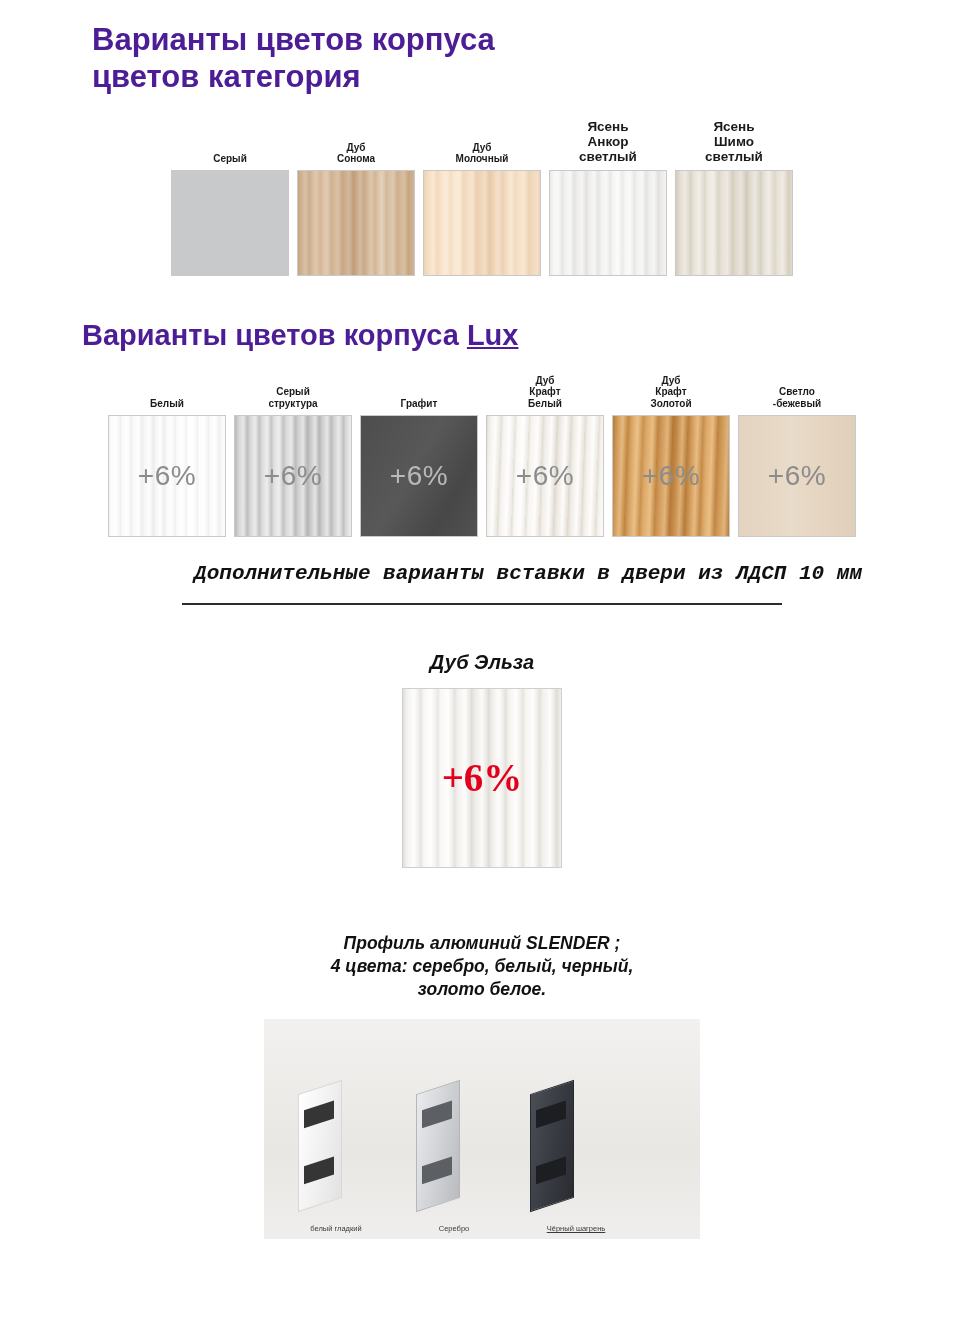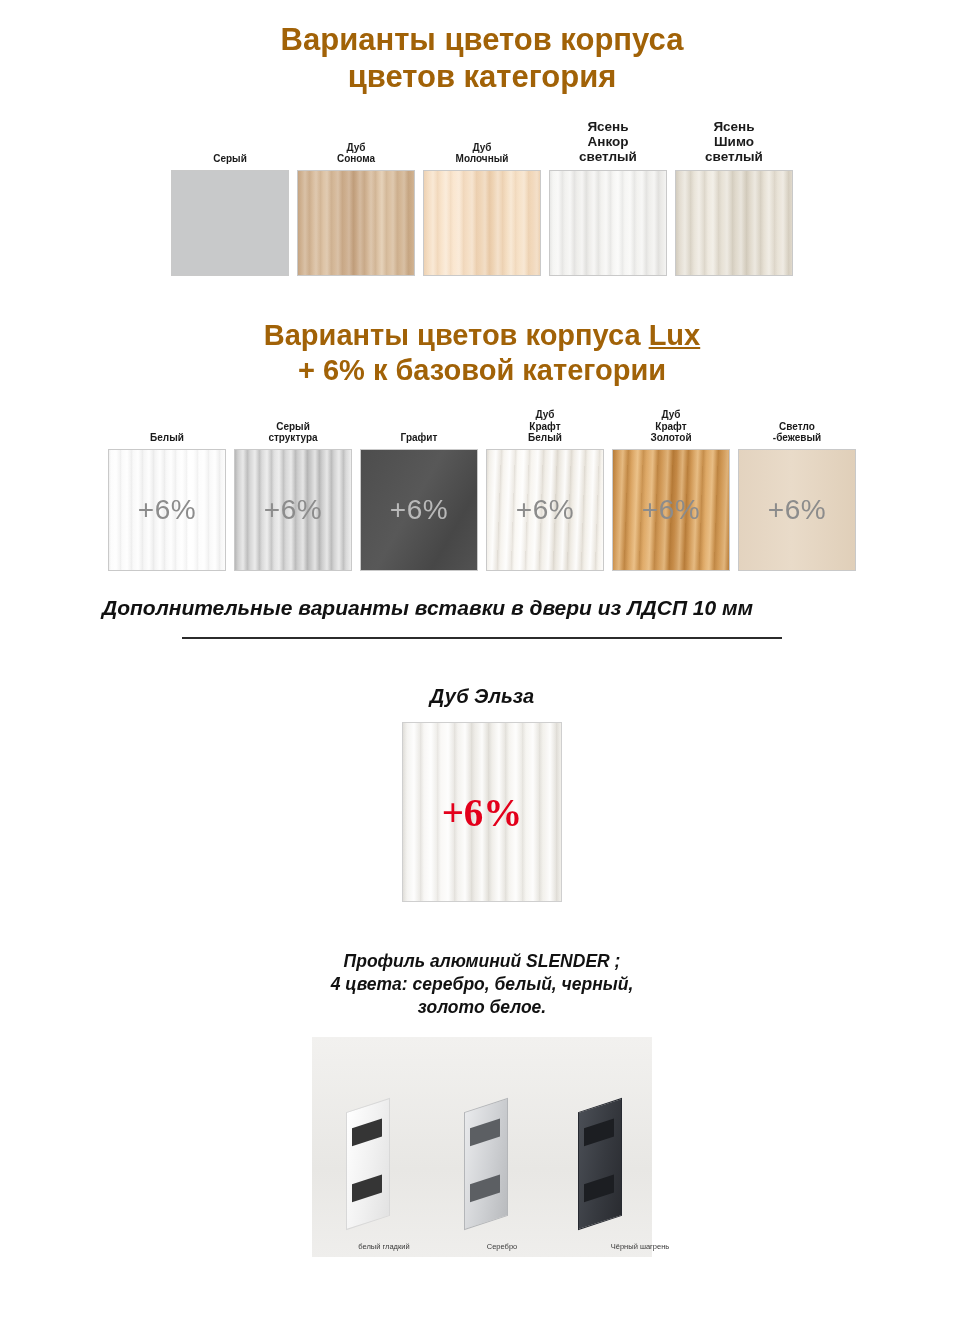--- a/index.html
+++ b/index.html
@@ -12,22 +12,21 @@
   .page {
     position: relative;
     width: 964px;
     min-height: 1336px;
     background: #fff;
     overflow: hidden;
   }
 
   
   .section-title {
-    text-align: center;
-    color: #a16207;
+    color: #4c1d95;
     font-weight: bold;
     line-height: 1.18;
     font-family: "Liberation Sans", sans-serif;
   }
   .title-1 {
     font-size: 31px;
     margin: 22px auto 0;
     width: 780px;
   }
   .title-2 {
@@ -159,28 +158,29 @@
   .tex-elza {
     background:
       repeating-linear-gradient(90deg,
         rgba(170,165,155,0.26) 0px, rgba(255,255,255,0) 4px,
         rgba(255,255,255,0.85) 11px, rgba(175,170,158,0.16) 17px),
       linear-gradient(90deg,#f3f2ef 0%,#fbfaf8 22%,#eceae5 50%,#f8f7f3 74%,#eeece7 100%);
   }
 
   
   .sub-caption {
-    text-align: left;
+    text-align: right;
     font-weight: bold;
     font-style: italic;
     color: #111;
     font-size: 21px;
     line-height: 1.25;
     width: 760px;
     margin: 16px auto;
+    font-family: Liberation Mono, monospace;
   }
   .divider {
     width: 600px;
     height: 2px;
     background: #2b2b2b;
     margin: 10px auto 0;
   }
   .caption-small {
     text-align: center;
     font-weight: bold;
@@ -212,21 +212,21 @@
     align-items: center;
     justify-content: center;
     color: #e3001b;
     font-family: "Liberation Serif", serif;
     font-weight: bold;
     font-size: 39px;
   }
 
   
   .profile-photo {
-    width: 340px;
+    width: 436px;
     height: 220px;
     margin: 18px auto 0;
     background: linear-gradient(180deg,#f2f1ef 0%,#e8e7e4 60%,#efeeec 100%);
     position: relative;
   }
   .prof {
     position: absolute;
     bottom: 34px;
   }
   .prof .body {
@@ -300,21 +300,20 @@
 Шимо
 светлый</div>
       <div class="swatch-chip tex-ash-shimo"></div>
     </div>
   </div>
 
   <div class="section-title title-2" style="margin-top:42px;">
     <div>
       <span>Варианты цветов корпуса </span><span class="title-lux-u">Lux</span>
     </div>
-    <div>+ 6% к базовой категории</div>
   </div>
 
   <div class="swatch-row row-lux" style="margin-top:22px;">
     <div class="swatch">
       <div class="swatch-label">Белый</div>
       <div class="swatch-chip tex-white">
         <div class="chip-plus">+6%</div>
       </div>
     </div>
     <div class="swatch">
@@ -357,21 +356,21 @@
 
   <div class="sub-caption" style="margin-top:24px;">Дополнительные варианты вставки в двери из ЛДСП 10 мм</div>
   <div class="divider"></div>
 
   <div class="elza-label" style="margin-top:46px;">Дуб Эльза</div>
 
   <div class="elza-chip tex-elza">
     <div class="elza-plus">+6%</div>
   </div>
 
-  <div class="caption-small" style="margin-top:48px;white-space:pre-line;">Профиль алюминий SLENDER ;
+  <div class="caption-small" style="margin-top:64px;white-space:pre-line;">Профиль алюминий SLENDER ;
 4 цвета: серебро, белый, черный,
 золото белое.</div>
 
   <div class="profile-photo">
     <div class="prof p1">
       <div class="body">
         <div class="face-front"></div>
         <div class="slot slot-a"></div>
         <div class="slot slot-b"></div>
       </div>
@@ -386,16 +385,16 @@
     <div class="prof p3">
       <div class="body">
         <div class="face-front"></div>
         <div class="slot slot-a"></div>
         <div class="slot slot-b"></div>
       </div>
     </div>
 
     <div class="prof-caption" style="left:12px;">белый гладкий</div>
     <div class="prof-caption" style="left:130px;">Серебро</div>
-    <div class="prof-caption" style="left:268px;">Чёрный шагрень</div>
+    <div class="prof-caption" style="left:252px;text-decoration:underline;">Чёрный шагрень</div>
   </div>
 
 </div>
 
 </body></html>

